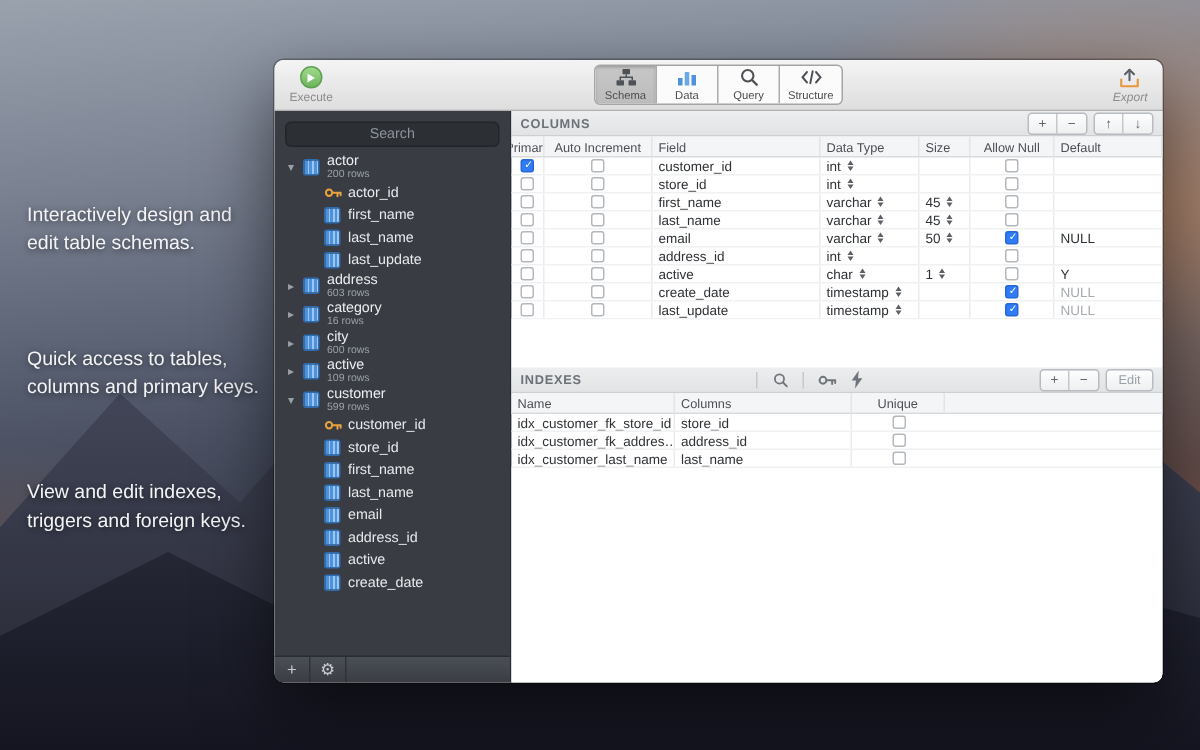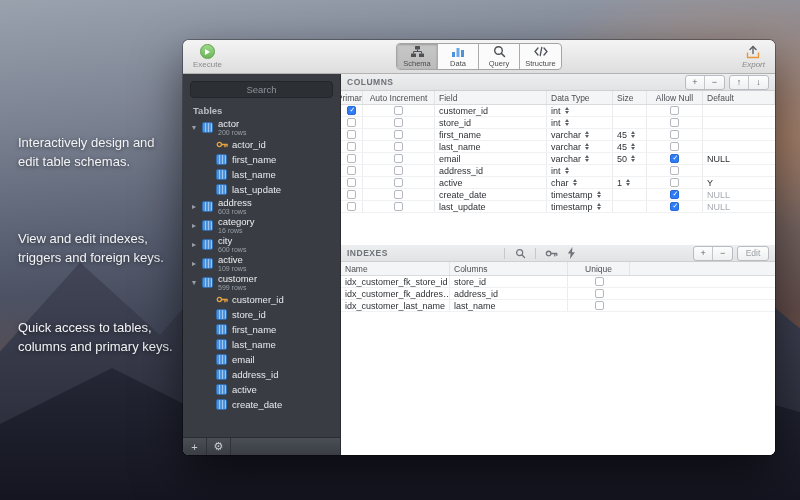--- a/index.html
+++ b/index.html
@@ -131,22 +131,22 @@
 </style>
 </head>
 <body>
 
 <div class="desktop">
   <div class="ridge ridge1"></div>
   <div class="ridge ridge2"></div>
 
   <div class="captions">
     <p>Interactively design and edit table schemas.</p>
+    <p>Quick access to tables, columns and primary keys.</p>
     <p>View and edit indexes, triggers and foreign keys.</p>
-    <p>Quick access to tables, columns and primary keys.</p>
   </div>
 
   <div class="window">
 
 
     <div class="toolbar">
       <div class="tool">
         <span class="play">
             <i></i>
           </span>
@@ -195,21 +195,20 @@
         <span class="tlabel">Export</span>
       </div>
     </div>
 
     <div class="wbody">
 
       <div class="sidebar">
         <div class="searchwrap">
           <input class="search" type="text" placeholder="Search" style="">
         </div>
-        <div class="tables-h">Tables</div>
         <div class="tree" id="tree">
             <div class="titem">
               <span class="disc">▾</span>
               <span class="tbl-icon"></span>
               <span class="tmeta">
                 <span class="tname">actor</span>
                 <span class="tcount">200 rows</span>
               </span>
             </div>
             <div class="citem">

